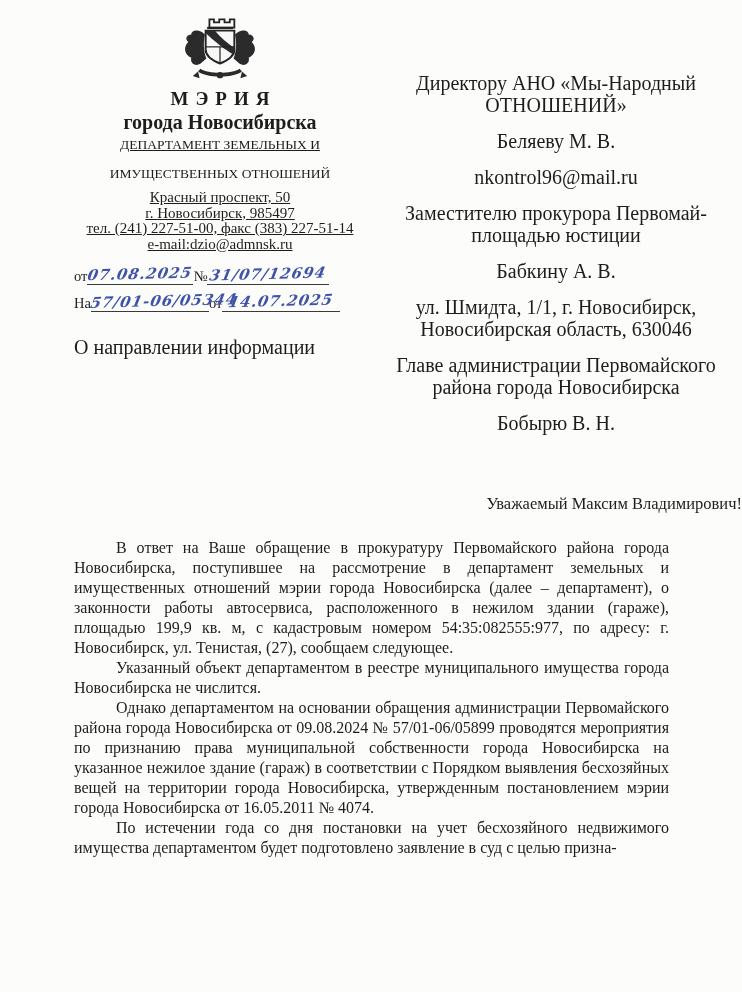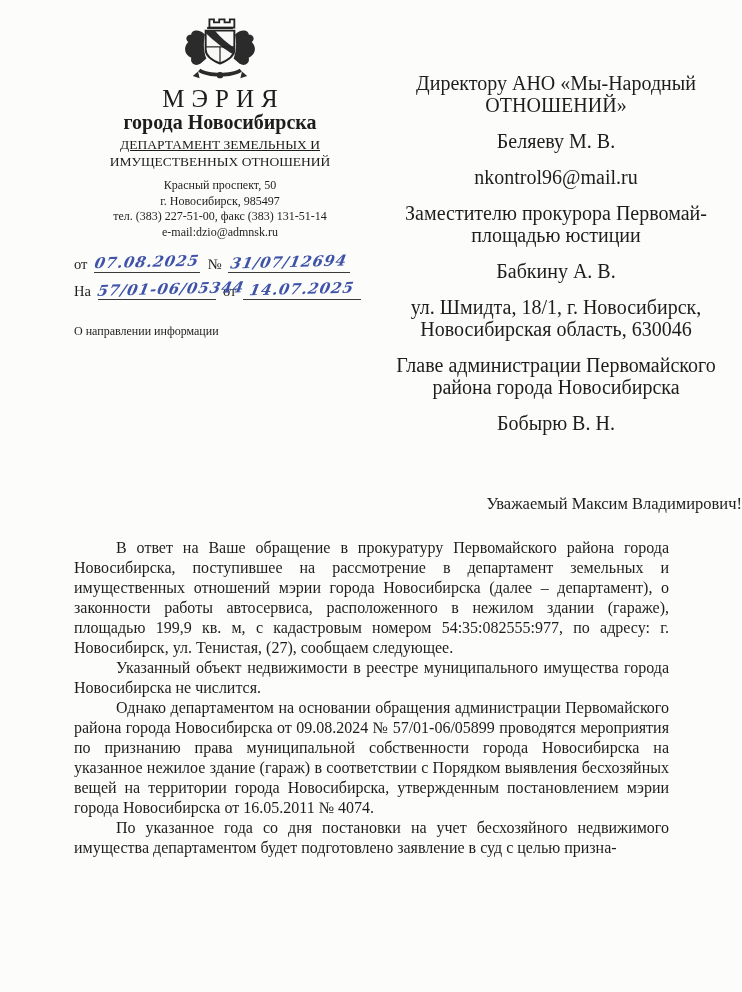--- a/index.html
+++ b/index.html
@@ -12,46 +12,46 @@
     color: #1d1d1d;
     box-sizing: border-box;
     position: relative;
     overflow: hidden;
   }
   .header { display: flex; align-items: flex-start; padding-top: 14px; }
 
   
   .letterhead { width: 324px; margin-left: 58px; text-align: center; flex: none; }
   .emblem { height: 68px; margin-bottom: 5px; }
-  .org-title { font-weight: normal; font-size: 25px; letter-spacing: 7px; padding-left: 7px; line-height: 24px; }
+  .org-title { font-weight: bold; font-size: 19px; letter-spacing: 7px; padding-left: 7px; line-height: 24px; }
   .org-subtitle { font-weight: bold; font-size: 20px; line-height: 23px; }
-  .dept { font-size: 13.5px; line-height: 16.5px; }
+  .dept { font-size: 13.5px; line-height: 16.5px; margin-top: 12px; }
   .dept-first { margin-top: 3px; text-decoration: underline; }
-  .contact-line { font-size: 12px; line-height: 15.5px; }
+  .contact-line { font-size: 15px; line-height: 15.5px; text-decoration: underline; }
   .contact-first { margin-top: 8px; }
 
   .ref-block { margin-top: 13px; padding-left: 16px; text-align: left; font-size: 14.5px; }
-  .ref-line { display: flex; align-items: flex-end; gap: 7px; margin-bottom: 7px; }
+  .ref-line { display: flex; align-items: flex-end; margin-bottom: 7px; }
   .field { border-bottom: 1.2px solid #3a3a3a; display: inline-block; text-align: center; height: 19px; }
   .f-out-date { width: 106px; }
   .f-out-num  { width: 122px; }
   .f-in-num   { width: 118px; }
   .f-in-date  { width: 118px; }
   .hw {
     color: #3f54a9;
     font-style: italic;
     font-weight: bold;
     font-size: 15px;
     letter-spacing: 1px;
     display: inline-block;
     transform: skewX(-12deg) rotate(-1.5deg);
     white-space: nowrap;
     font-family: "DejaVu Serif", serif;
   }
-  .subject { margin-top: 24px; padding-left: 16px; text-align: left; font-size: 12px; }
+  .subject { margin-top: 24px; padding-left: 16px; text-align: left; font-size: 20px; }
 
   
   .recipients {
     width: 332px;
     margin-left: 8px;
     padding-top: 58px;
     text-align: center;
     font-size: 20px;
     line-height: 22px;
   }
@@ -98,21 +98,21 @@
           <path d="M79 76 l7 6 -9 3 z" fill="#2b2b2b"></path>
           <circle cx="50" cy="81" r="4.2" fill="#2b2b2b"></circle>
         </svg>
       </div>
       <div class="org-title">МЭРИЯ</div>
       <div class="org-subtitle">города Новосибирска</div>
       <div class="dept dept-first">ДЕПАРТАМЕНТ ЗЕМЕЛЬНЫХ И</div>
       <div class="dept">ИМУЩЕСТВЕННЫХ ОТНОШЕНИЙ</div>
       <div class="contact-line contact-first">Красный проспект, 50</div>
       <div class="contact-line">г. Новосибирск, 985497</div>
-      <div class="contact-line">тел. (383) 227-51-00, факс (383) 131-51-14</div>
+      <div class="contact-line">тел. (241) 227-51-00, факс (383) 227-51-14</div>
       <div class="contact-line">e-mail:dzio@admnsk.ru</div>
 
       <div class="ref-block">
         <div class="ref-line">
           <span>от</span>
           <span class="field f-out-date"><span class="hw">07.08.2025</span></span>
           <span>№</span>
           <span class="field f-out-num"><span class="hw">31/07/12694</span></span>
         </div>
         <div class="ref-line">
@@ -138,35 +138,35 @@
         <div>nkontrol96@mail.ru</div>
       </div>
       <div class="recipient-block">
         <div>Заместителю прокурора Первомай-</div>
         <div>площадью юстиции</div>
       </div>
       <div class="recipient-block">
         <div>Бабкину А. В.</div>
       </div>
       <div class="recipient-block">
-        <div>ул. Шмидта, 18/1, г. Новосибирск,</div>
+        <div>ул. Шмидта, 1/1, г. Новосибирск,</div>
         <div>Новосибирская область, 630046</div>
       </div>
       <div class="recipient-block">
         <div>Главе администрации Первомайского</div>
         <div>района города Новосибирска</div>
       </div>
       <div class="recipient-block">
         <div>Бобырю В. Н.</div>
       </div>
     </div>
   </div>
 
   <div class="salutation">Уважаемый Максим Владимирович!</div>
 
   <div class="body-text">
     <p>В ответ на Ваше обращение в прокуратуру Первомайского района города Новосибирска, поступившее на рассмотрение в департамент земельных и имущественных отношений мэрии города Новосибирска (далее – департамент), о законности работы автосервиса, расположенного в нежилом здании (гараже), площадью 199,9 кв. м, с кадастровым номером 54:35:082555:977, по адресу: г. Новосибирск, ул. Тенистая, (27), сообщаем следующее.</p>
-    <p>Указанный объект недвижимости в реестре муниципального имущества города Новосибирска не числится.</p>
+    <p>Указанный объект департаментом в реестре муниципального имущества города Новосибирска не числится.</p>
     <p>Однако департаментом на основании обращения администрации Первомайского района города Новосибирска от 09.08.2024 № 57/01-06/05899 проводятся мероприятия по признанию права муниципальной собственности города Новосибирска на указанное нежилое здание (гараж) в соответствии с Порядком выявления бесхозяйных вещей на территории города Новосибирска, утвержденным постановлением мэрии города Новосибирска от 16.05.2011 № 4074.</p>
-    <p>По указанное года со дня постановки на учет бесхозяйного недвижимого имущества департаментом будет подготовлено заявление в суд с целью призна-</p>
+    <p>По истечении года со дня постановки на учет бесхозяйного недвижимого имущества департаментом будет подготовлено заявление в суд с целью призна-</p>
   </div>
 
 </div>
 
 </body></html>

